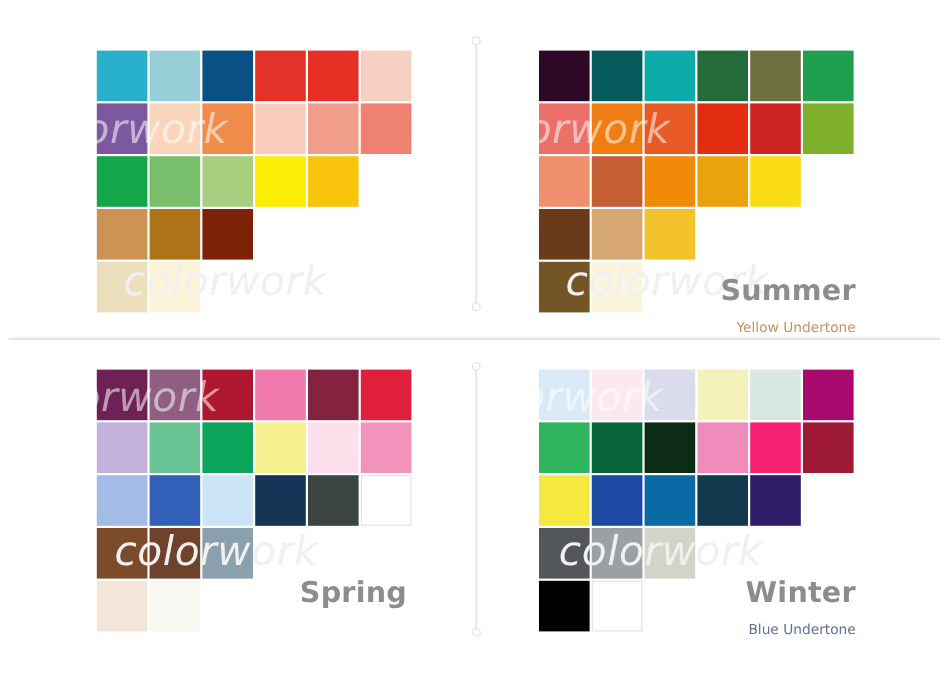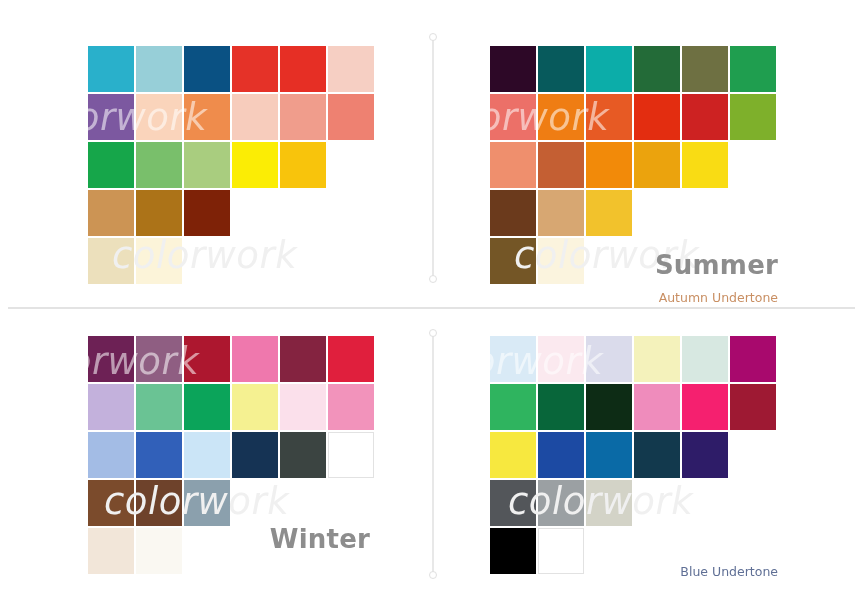--- a/index.html
+++ b/index.html
@@ -212,21 +212,21 @@
       <div class="swatch" title="#745626" style="background: rgb(116, 86, 38);"></div>
       <div class="swatch" title="#fbf4de" style="background: rgb(251, 244, 222);"></div>
       <div class="swatch empty"></div>
       <div class="swatch empty"></div>
       <div class="swatch empty"></div>
       <div class="swatch empty"></div>
     </div>
   <div class="watermark over">colorwork</div>
   <div class="watermark under">colorwork</div>
   <div class="season-title" style="color: rgb(141, 141, 141);">Summer</div>
-  <div class="undertone" style="color: rgb(201, 143, 99);">Autumn Undertone</div>
+  <div class="undertone" style="color: rgb(201, 143, 99);">Yellow Undertone</div>
 </div>
 
 <div class="panel" id="panel-summer">
   <div class="swatch-grid">
       <div class="swatch" title="#6d2155" style="background: rgb(109, 33, 85);"></div>
       <div class="swatch" title="#8f5e82" style="background: rgb(143, 94, 130);"></div>
       <div class="swatch" title="#ad172f" style="background: rgb(173, 23, 47);"></div>
       <div class="swatch" title="#ef78ad" style="background: rgb(239, 120, 173);"></div>
       <div class="swatch" title="#842340" style="background: rgb(132, 35, 64);"></div>
       <div class="swatch" title="#e01f3d" style="background: rgb(224, 31, 61);"></div>
@@ -250,21 +250,21 @@
       <div class="swatch empty"></div>
       <div class="swatch" title="#f2e6d9" style="background: rgb(242, 230, 217);"></div>
       <div class="swatch" title="#faf8f2" style="background: rgb(250, 248, 242);"></div>
       <div class="swatch empty"></div>
       <div class="swatch empty"></div>
       <div class="swatch empty"></div>
       <div class="swatch empty"></div>
     </div>
   <div class="watermark over">colorwork</div>
   <div class="watermark under">colorwork</div>
-  <div class="season-title" style="color: rgb(141, 141, 141);">Winter</div>
+  <div class="season-title" style="color: rgb(141, 141, 141);">Spring</div>
 </div>
 
 <div class="panel" id="panel-winter">
   <div class="swatch-grid">
       <div class="swatch" title="#d9eaf6" style="background: rgb(217, 234, 246);"></div>
       <div class="swatch" title="#fbe9ef" style="background: rgb(251, 233, 239);"></div>
       <div class="swatch" title="#dadbeb" style="background: rgb(218, 219, 235);"></div>
       <div class="swatch" title="#f4f2bb" style="background: rgb(244, 242, 187);"></div>
       <div class="swatch" title="#d7e8e1" style="background: rgb(215, 232, 225);"></div>
       <div class="swatch" title="#a8096d" style="background: rgb(168, 9, 109);"></div>
@@ -288,20 +288,21 @@
       <div class="swatch empty"></div>
       <div class="swatch" title="#000000" style="background: rgb(0, 0, 0);"></div>
       <div class="swatch outlined" title="#ffffff" style="background: rgb(255, 255, 255);"></div>
       <div class="swatch empty"></div>
       <div class="swatch empty"></div>
       <div class="swatch empty"></div>
       <div class="swatch empty"></div>
     </div>
   <div class="watermark over">colorwork</div>
   <div class="watermark under">colorwork</div>
+  <div class="season-title" style="color: rgb(141, 141, 141);">Winter</div>
   <div class="undertone" style="color: rgb(95, 111, 149);">Blue Undertone</div>
 </div>
 
 <div id="divider-horizontal"></div>
 
 <div class="divider-vertical" id="divider-vertical-top">
   <span class="divider-handle start"></span>
   <span class="divider-handle end"></span>
 </div>
 

